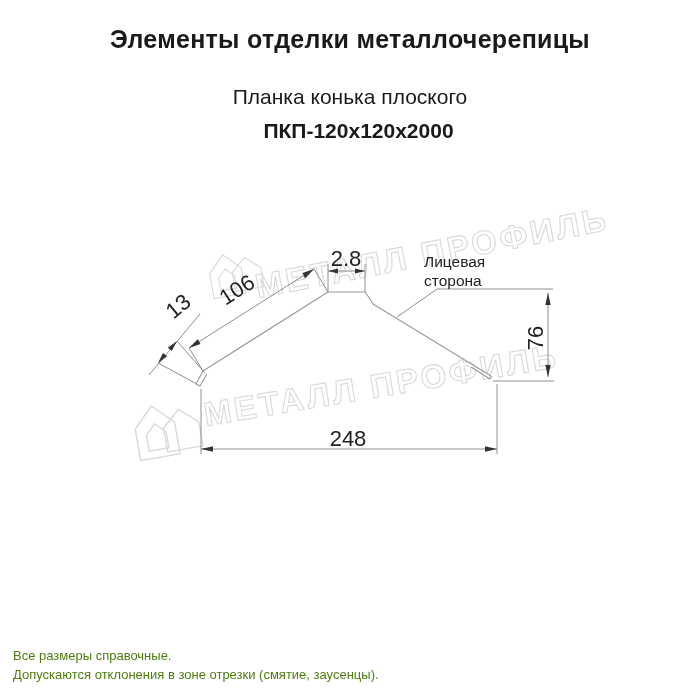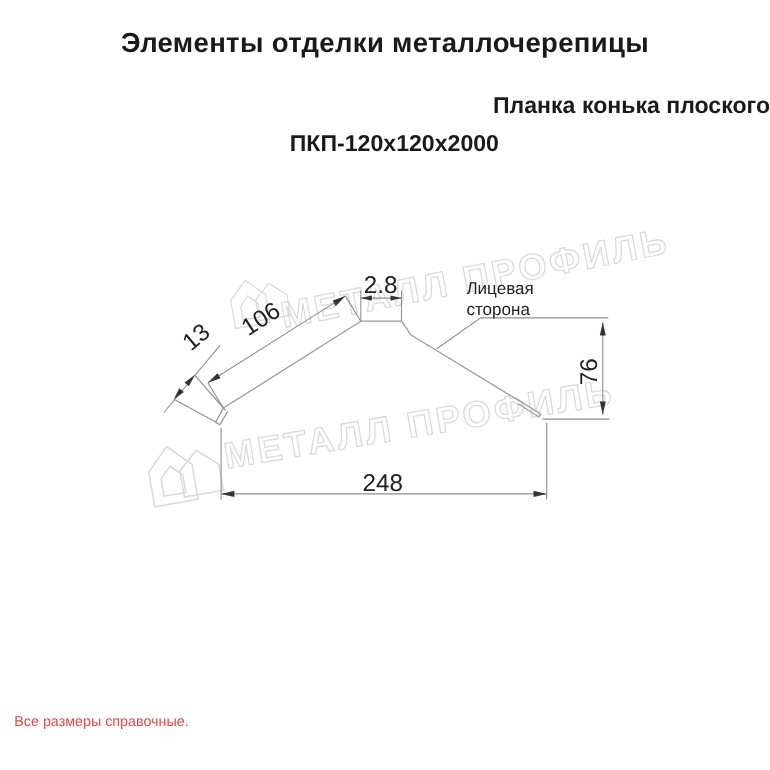--- a/index.html
+++ b/index.html
@@ -5,30 +5,30 @@
   html,body{margin:0;padding:0;background:#ffffff;}
   .stage{
     position:relative;width:700px;height:700px;background:#ffffff;overflow:hidden;
     font-family:"Liberation Sans", sans-serif;color:#111;
   }
   .page-title{
     position:absolute;top:25px;left:0;right:0;text-align:center;
     font-size:25px;font-weight:bold;letter-spacing:0.3px;color:#1a1a1a;
   }
   .subtitle{
-    position:absolute;top:85px;left:0;right:0;text-align:right;
-    font-size:21px;font-weight:bold;color:#1a1a1a;
+    position:absolute;top:85px;left:0;right:0;text-align:center;
+    font-size:21px;font-weight:normal;color:#1a1a1a;
   }
   .product-code{
     position:absolute;top:119px;left:0;right:0;text-align:center;
     font-size:21px;font-weight:bold;color:#1a1a1a;padding-left:17px;
   }
   svg.drawing{position:absolute;left:0;top:0;width:700px;height:700px;}
   .footnote{
-    position:absolute;left:13px;font-size:13px;color:#ef4444;white-space:nowrap;text-align:center;
+    position:absolute;left:13px;font-size:13px;color:#4d7c0f;white-space:nowrap;text-align:center;
   }
   .footnote.l1{top:648px;}
   .footnote.l2{top:667px;}
   .dim-text{font-family:"Liberation Sans", sans-serif;font-size:22px;}
   .face-text{font-family:"Liberation Sans", sans-serif;font-size:15.5px;}
   .wm-text{font-family:"Liberation Sans", sans-serif;font-size:33px;font-weight:bold;letter-spacing:3px;}
 </style>
 </head>
 <body>
 
@@ -115,14 +115,15 @@
       <text class="dim-text" x="241" y="296" text-anchor="middle" transform="rotate(-33 241 296)">106</text>
       <text class="dim-text" x="183" y="312" text-anchor="middle" transform="rotate(-40 183 312)">13</text>
       <text class="dim-text" x="543" y="338" text-anchor="middle" transform="rotate(-90 543 338)">76</text>
       <text class="dim-text" x="348" y="446" text-anchor="middle">248</text>
       <text class="face-text" x="424" y="267">Лицевая</text>
       <text class="face-text" x="424" y="286">сторона</text>
     </g>
   </svg>
 
   <div class="footnote l1">Все размеры справочные.</div>
+  <div class="footnote l2">Допускаются отклонения в зоне отрезки (смятие, заусенцы).</div>
 
 </div>
 
 </body></html>

